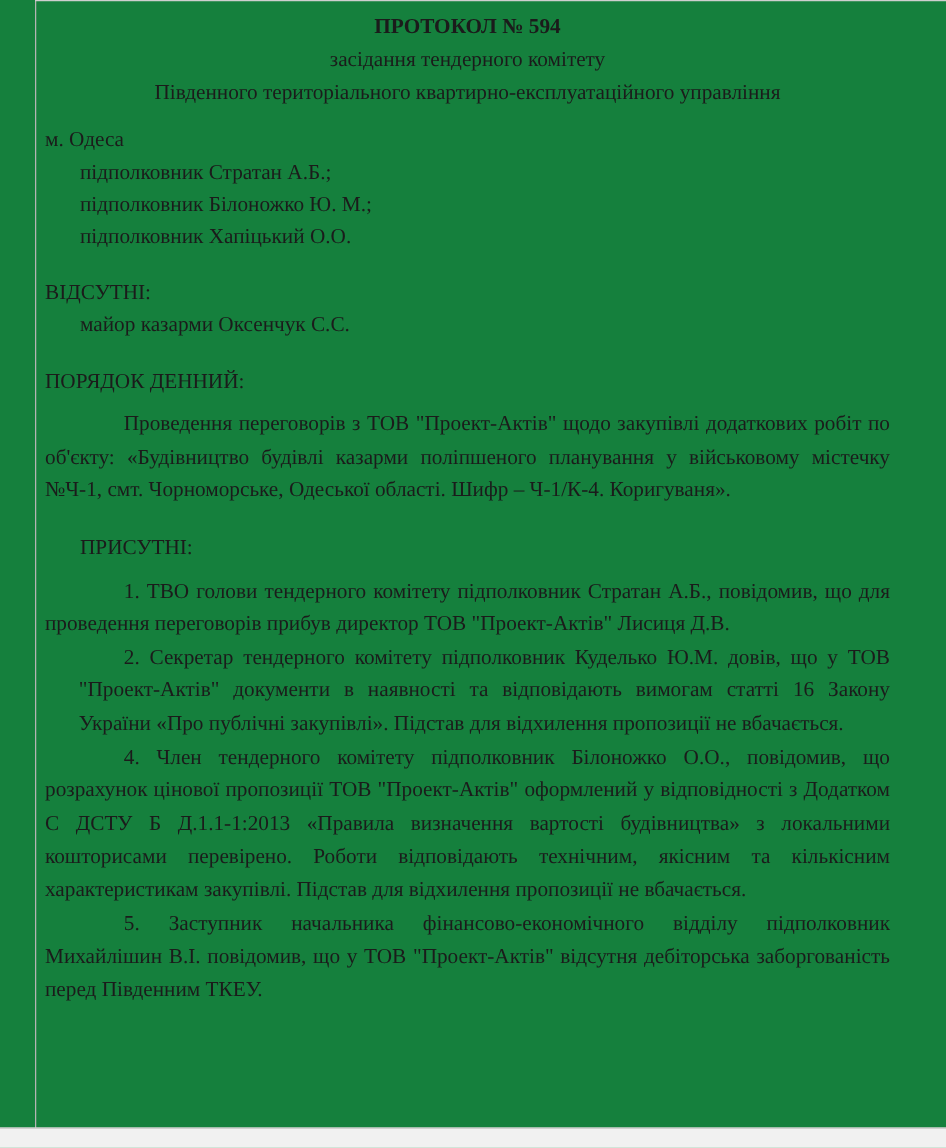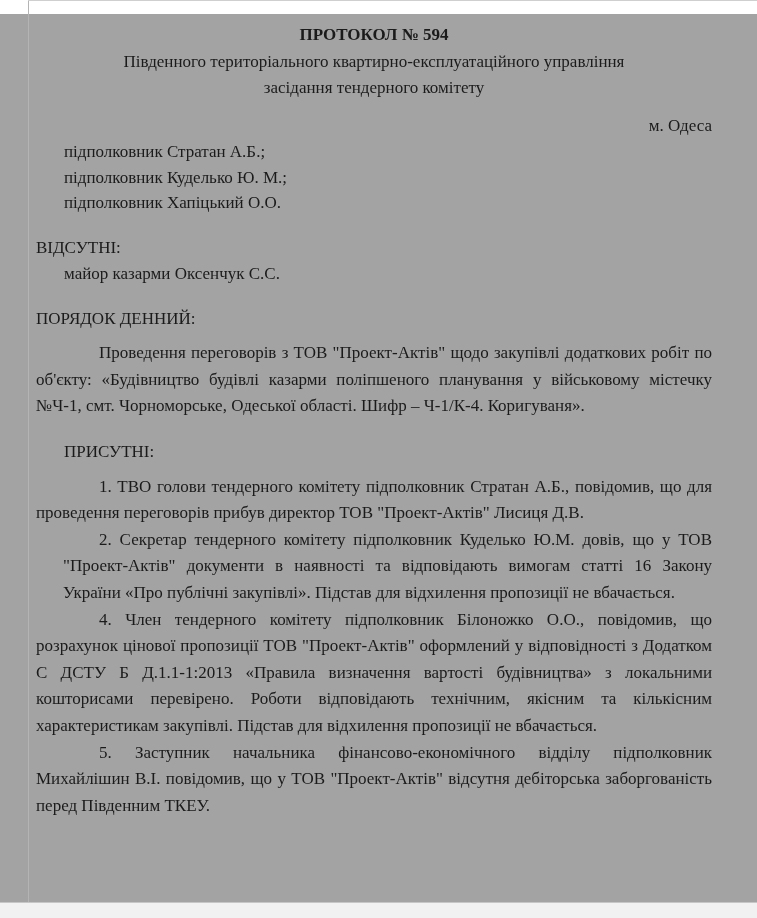--- a/index.html
+++ b/index.html
@@ -11,26 +11,25 @@
     width: 757px;
     height: 918px;
     overflow: hidden;
     font-family: "Liberation Serif", "DejaVu Serif", serif;
     color: #1b1b1b;
     position: relative;
   }
   .page {
     position: absolute;
     left: 0; top: 0; right: 0; bottom: 15px;
-    background: #a3a3a3;
+    background: #15803d;
     padding: 8px 45px 0 36px;
     box-sizing: border-box;
     font-size: 17px;
     line-height: 26.6px;
-    margin-top: 14px;
   }
   .page-left-border {
     position: absolute;
     left: 28px; top: 0; bottom: 15px;
     width: 1px;
     background: #b4b4b4;
     z-index: 2;
   }
   .page-top-border {
     position: absolute;
@@ -48,21 +47,21 @@
     z-index: 3;
   }
   .title-block {
     text-align: center;
   }
   .doc-title {
     font-weight: bold;
   }
   .city-date {
     display: flex;
-    justify-content: flex-end;
+    justify-content: flex-start;
     margin-top: 11px;
   }
   .section-header {
     margin-top: 19px;
   }
   .section-header.indented {
     padding-left: 28px;
   }
   .plain-list {
     margin: 0;
@@ -92,31 +91,31 @@
 </head>
 <body>
 
 <div class="page-left-border"></div>
 <div class="page-top-border"></div>
 
 <div class="page">
 
   <div class="title-block">
     <div class="doc-title">ПРОТОКОЛ № 594</div>
+    <div>засідання тендерного комітету</div>
     <div>Південного територіального квартирно-експлуатаційного управління</div>
-    <div>засідання тендерного комітету</div>
   </div>
 
   <div class="city-date">
     <span>м. Одеса</span>
   </div>
 
   <ul class="plain-list">
     <li>підполковник Стратан А.Б.;</li>
-    <li>підполковник Куделько Ю. М.;</li>
+    <li>підполковник Білоножко Ю. М.;</li>
     <li>підполковник Хапіцький О.О.</li>
   </ul>
 
   <div class="section-header">ВІДСУТНІ:</div>
   <ul class="plain-list">
     <li>майор казарми Оксенчук С.С.</li>
   </ul>
 
   <div class="section-header">ПОРЯДОК ДЕННИЙ:</div>
   <p class="para first">Проведення переговорів з ТОВ "Проект-Актів" щодо закупівлі додаткових робіт по об'єкту: «Будівництво будівлі казарми поліпшеного планування у військовому містечку №Ч-1, смт. Чорноморське, Одеської області. Шифр – Ч-1/К-4. Коригуваня».</p>

